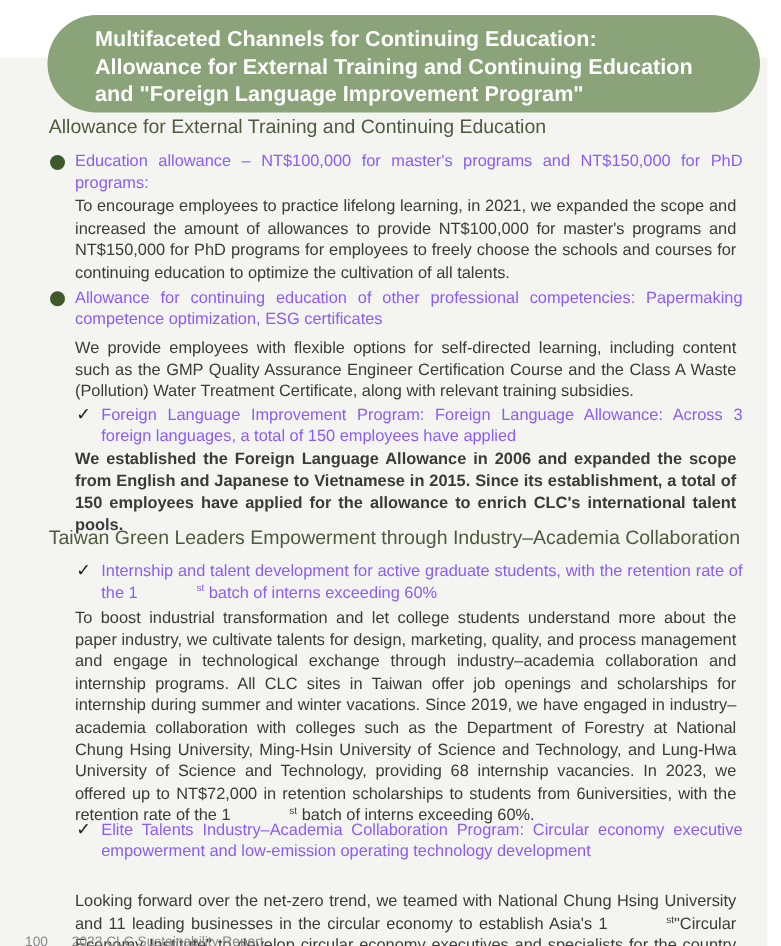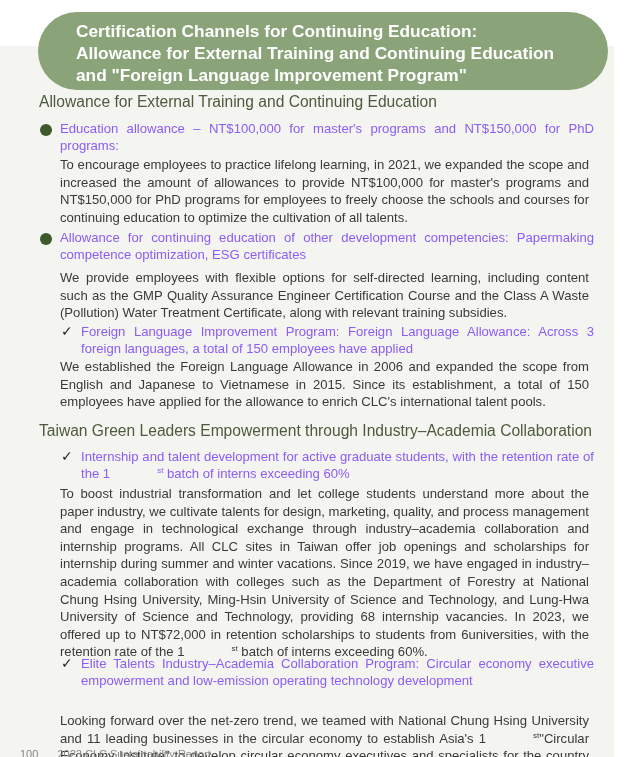--- a/index.html
+++ b/index.html
@@ -48,44 +48,44 @@
     white-space: nowrap;
   }
   sup { font-size: 8px; line-height: 0; vertical-align: 5px; margin-left: 47px; }
 </style>
 </head>
 <body>
 
 <div class="panel"></div>
 
 <div class="header-pill">
-  <div class="line">Certification Channels for Continuing Education:</div>
+  <div class="line">Multifaceted Channels for Continuing Education:</div>
   <div class="line">Allowance for External Training and Continuing Education</div>
   <div class="line">and "Foreign Language Improvement Program"</div>
 </div>
 
 <div class="section-title" style="top:93px;">Allowance for External Training and Continuing Education</div>
 
 <div class="bullet-row" style="top:120px;">
   <span class="dot"></span>
   <div class="bullet-text" style="margin-left:21px;">Education allowance – NT$100,000 for master's programs and NT$150,000 for PhD programs:</div>
 </div>
 <div class="body-text" style="top:156px;">To encourage employees to practice lifelong learning, in 2021, we expanded the scope and increased the amount of allowances to provide NT$100,000 for master's programs and NT$150,000 for PhD programs for employees to freely choose the schools and courses for continuing education to optimize the cultivation of all talents.</div>
 
 <div class="bullet-row" style="top:229px;">
   <span class="dot"></span>
-  <div class="bullet-text" style="margin-left:21px;">Allowance for continuing education of other development competencies: Papermaking competence optimization, ESG certificates</div>
+  <div class="bullet-text" style="margin-left:21px;">Allowance for continuing education of other professional competencies: Papermaking competence optimization, ESG certificates</div>
 </div>
 <div class="body-text" style="top:269px;">We provide employees with flexible options for self-directed learning, including content such as the GMP Quality Assurance Engineer Certification Course and the Class A Waste (Pollution) Water Treatment Certificate, along with relevant training subsidies.</div>
 
 <div class="bullet-row" style="top:323px;">
   <span class="check">✓</span>
   <div class="bullet-text" style="margin-left:42px; width:513px;">Foreign Language Improvement Program: Foreign Language Allowance: Across 3 foreign languages, a total of 150 employees have applied</div>
 </div>
-<div class="body-text" style="top:358px;">We established the Foreign Language Allowance in 2006 and expanded the scope from English and Japanese to Vietnamese in 2015. Since its establishment, a total of 150 employees have applied for the allowance to enrich CLC's international talent pools.</div>
+<div class="body-text" style="top:358px;font-weight:bold;">We established the Foreign Language Allowance in 2006 and expanded the scope from English and Japanese to Vietnamese in 2015. Since its establishment, a total of 150 employees have applied for the allowance to enrich CLC's international talent pools.</div>
 
 <div class="section-title" style="top:422px;">Taiwan Green Leaders Empowerment through Industry–Academia Collaboration</div>
 
 <div class="bullet-row" style="top:448px;">
   <span class="check">✓</span>
   <div class="bullet-text" style="margin-left:42px; width:513px;"><span>Internship and talent development for active graduate students, with the retention rate of the 1</span><sup>st</sup><span> batch of interns exceeding 60%</span></div>
 </div>
 <div class="body-text" style="top:485px;"><span>To boost industrial transformation and let college students understand more about the paper industry, we cultivate talents for design, marketing, quality, and process management and engage in technological exchange through industry–academia collaboration and internship programs. All CLC sites in Taiwan offer job openings and scholarships for internship during summer and winter vacations. Since 2019, we have engaged in industry–academia collaboration with colleges such as the Department of Forestry at National Chung Hsing University, Ming-Hsin University of Science and Technology, and Lung-Hwa University of Science and Technology, providing 68 internship vacancies. In 2023, we offered up to NT$72,000 in retention scholarships to students from 6universities, with the retention rate of the 1</span><sup>st</sup><span> batch of interns exceeding 60%.</span></div>
 
 <div class="bullet-row" style="top:655px;">

